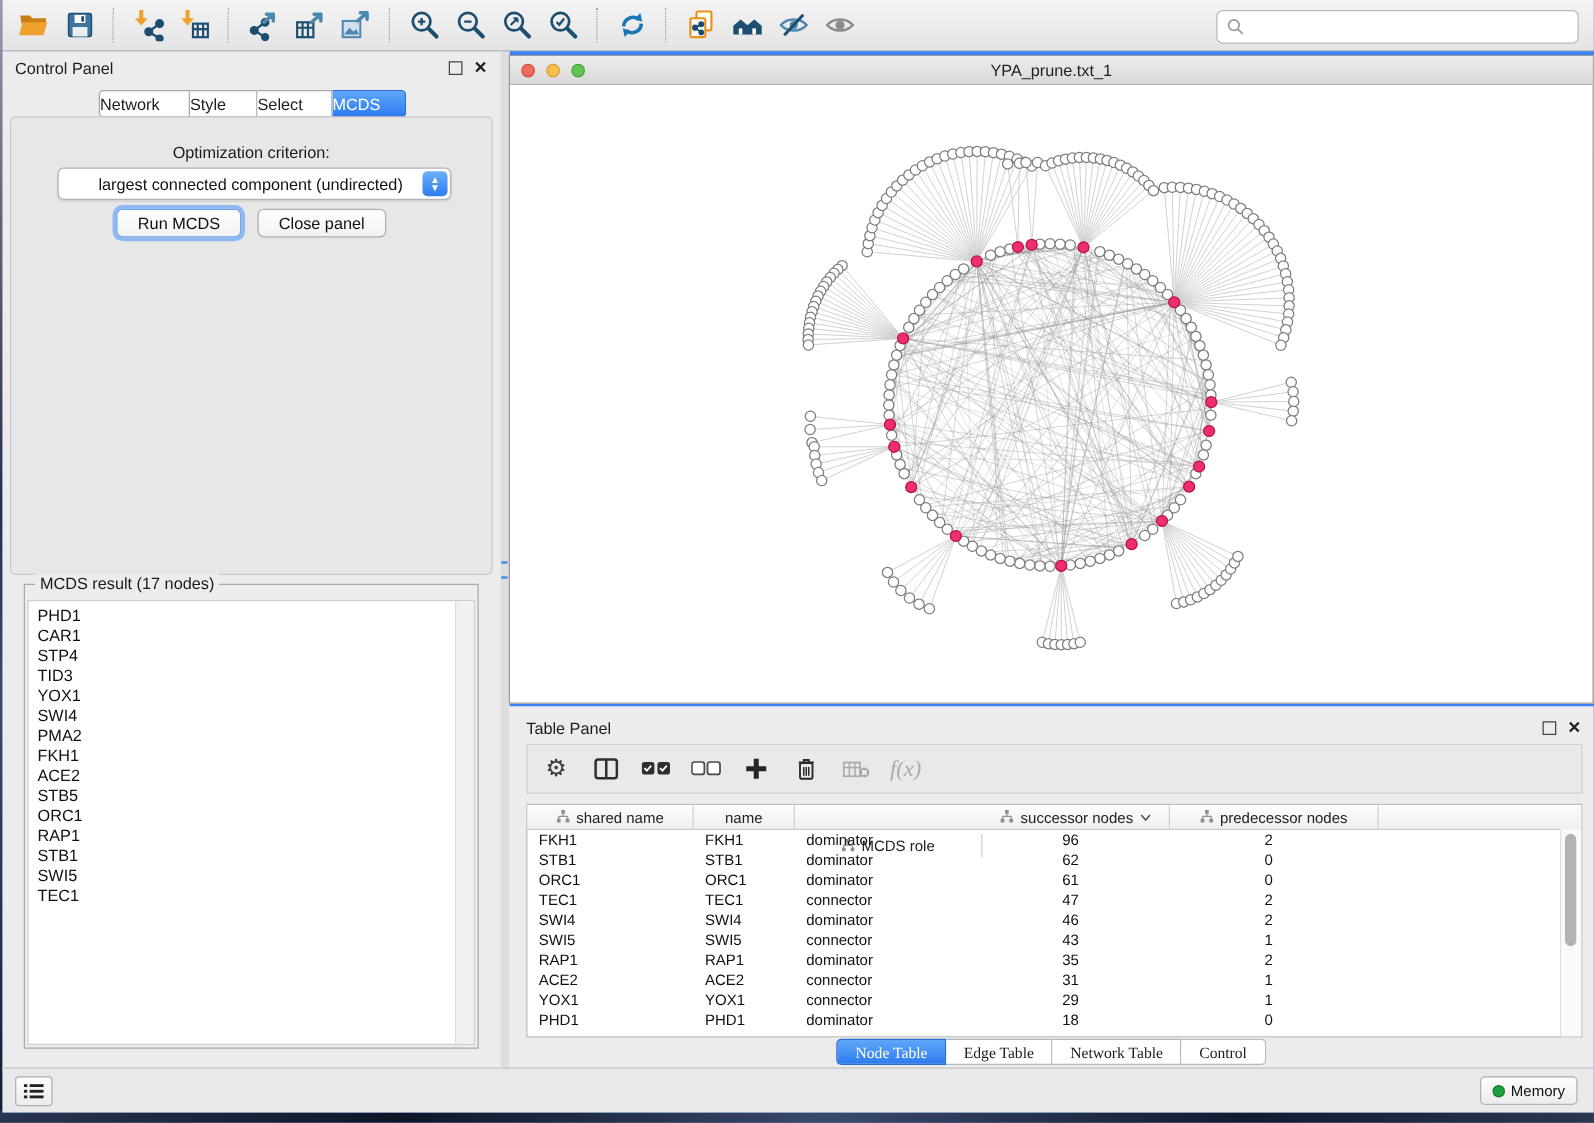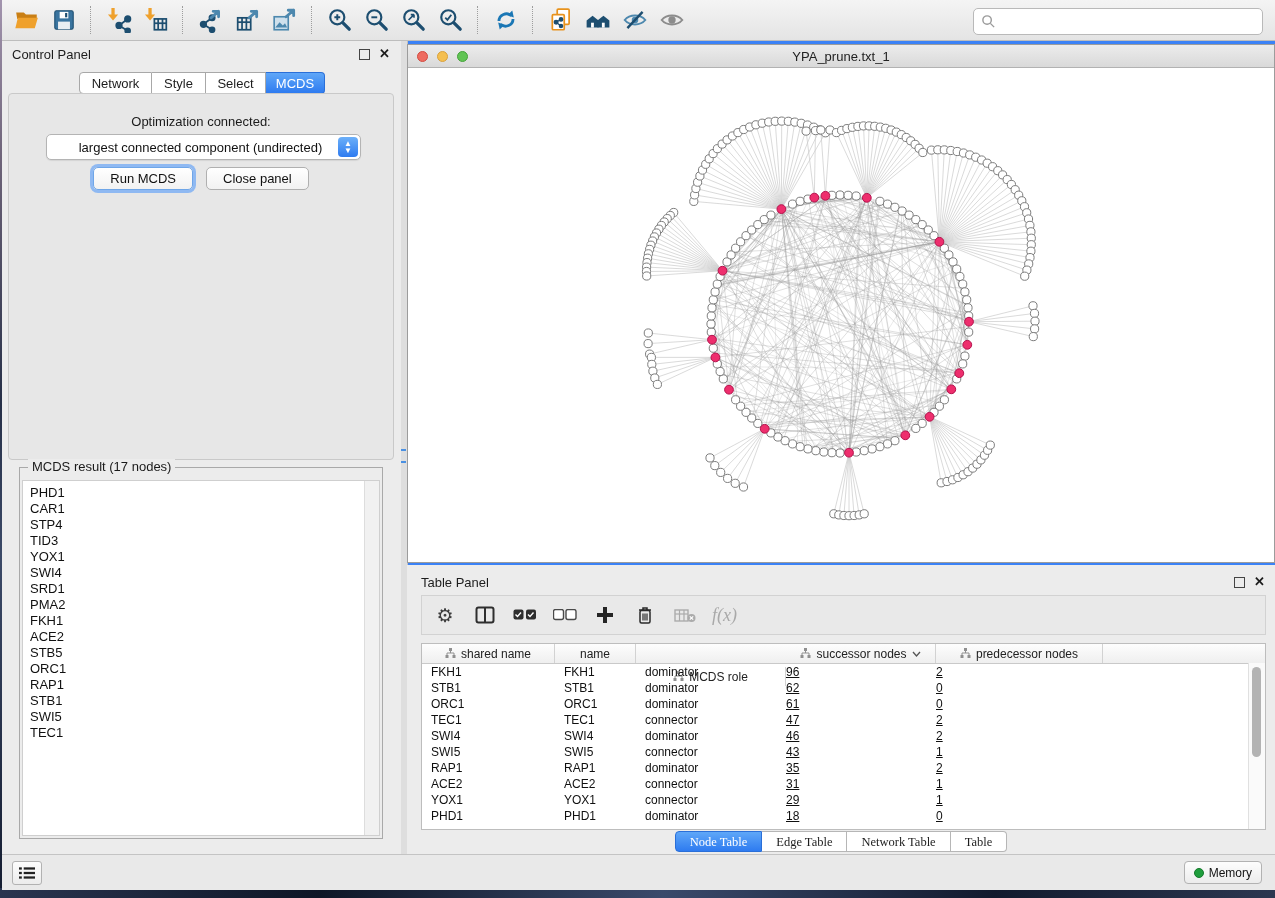--- a/index.html
+++ b/index.html
@@ -25,21 +25,21 @@
 
   
   .cpanel{position:absolute;left:0;top:41px;width:399px;bottom:35px;background:#ececec;border-right:1px solid #c6c6c6;}
   .panelhead{position:absolute;left:0;top:0;width:100%;height:26px;}
   .panelhead .ptitle{position:absolute;left:10px;top:6px;font-size:13px;color:#1d1d1d;}
   .sq{display:inline-block;width:9px;height:9px;border:1.5px solid #444;background:transparent;}
   .pclose{font-size:13px;font-weight:bold;color:#1c1c1c;line-height:11px;}
   .phicon{position:absolute;top:7px;background:none;border:none;padding:0;cursor:default;}
 
   .ctabs{position:absolute;left:77px;top:31px;height:22px;display:flex;}
-  .ctab{height:22px;line-height:22px;text-align:center;font-size:13px;color:#1d1d1d;background:#fff;
+  .ctab{height:22px;line-height:22px;text-align:left;font-size:13px;color:#1d1d1d;background:#fff;
         border:1px solid #a8a8a8;border-left:none;box-sizing:border-box;}
   .ctab:first-child{border-left:1px solid #a8a8a8;border-radius:4px 0 0 4px;}
   .ctab:last-child{border-radius:0 4px 4px 0;}
   .ctab.active{background:linear-gradient(#5fa7f8,#2e7bf0);color:#fff;border-color:#2a6fd8;}
 
   .cinner{position:absolute;left:6px;top:52px;width:384px;height:365px;background:#e7e7e7;
         border:1px solid #c9c9c9;border-radius:4px;}
   .optlabel{position:absolute;left:0;top:20px;width:100%;text-align:center;font-size:13px;color:#1a1a1a;}
   .dropdown{position:absolute;left:37px;top:40px;width:313px;height:24px;background:#fff;border:1px solid #b4b4b4;
         border-radius:5px;display:flex;align-items:center;box-shadow:0 1px 1px rgba(0,0,0,.08);}
@@ -82,21 +82,21 @@
   .titn{width:26px;height:26px;display:flex;align-items:center;justify-content:center;background:none;border:none;padding:0;}
   .fx{font-family:"Liberation Serif","DejaVu Serif",serif;font-style:italic;font-size:18px;color:#a9a9a9;}
   .gear{font-size:19px;color:#3c3c3c;line-height:19px;}
   .tablewrap{position:absolute;left:14px;top:78px;right:9px;height:187px;background:#fff;border:1px solid #bdbdbd;box-sizing:border-box;}
   .thead{position:absolute;left:0;top:0;right:0;height:19px;background:linear-gradient(#fdfdfd,#efefef);
        border-bottom:1px solid #c9c9c9;display:flex;justify-content:space-between;}
   .thcell{display:flex;align-items:center;justify-content:center;gap:5px;font-size:12px;color:#222;
        border-right:1px solid #d2d2d2;box-sizing:border-box;height:100%;}
   .trow{display:flex;height:16px;align-items:center;font-size:12px;color:#101010;}
   .tcell{box-sizing:border-box;padding-left:9px;overflow:hidden;white-space:nowrap;}
-  .tcell.num{text-align:left;padding-right:9px;padding-left:0;text-decoration:underline;}
+  .tcell.num{text-align:center;padding-right:9px;padding-left:0;}
   .tbody{position:absolute;left:0;top:20px;right:16px;bottom:0;}
   .tlane{position:absolute;right:0;top:19px;bottom:0;width:16px;background:#fafafa;border-left:1px solid #e0e0e0;}
   .tthumb{position:absolute;left:3px;top:4px;width:9px;height:90px;background:#b3b3b3;border-radius:5px;}
   .ttabs{position:absolute;left:0;bottom:3px;width:100%;display:flex;justify-content:center;font-family:Liberation Serif, serif;}
   .ttab{height:21px;line-height:21px;font-size:12.5px;color:#1d1d1d;background:#fff;border:1px solid #b6b6b6;
        border-left:none;padding:0 14px;box-sizing:border-box;}
   .ttab:first-child{border-left:1px solid #b6b6b6;border-radius:4px 0 0 4px;}
   .ttab:last-child{border-radius:0 4px 4px 0;}
   .ttab.active{background:linear-gradient(#5fa7f8,#2e7bf0);color:#fff;border-color:#2a6fd8;}
 
@@ -273,21 +273,21 @@
       <button class="phicon" style="left:357px"><span class="sq"></span></button>
       <button class="phicon pclose" style="left:377px">✕</button>
     </div>
     <div class="ctabs" id="ctabs">
         <div class="ctab" style="width: 73px;">Network</div>
         <div class="ctab" style="width: 54px;">Style</div>
         <div class="ctab" style="width: 60px;">Select</div>
         <div class="ctab active" style="width: 59px;">MCDS</div>
       </div>
     <div class="cinner">
-      <div class="optlabel">Optimization connected:</div>
+      <div class="optlabel">Optimization criterion:</div>
       <div class="dropdown">
         <span class="dval">largest connected component (undirected)</span>
         <span class="stepper">
             <span>▲</span>
             <span>▼</span>
           </span>
       </div>
       <div class="btnrow">
         <button class="macbtn focusring">Run MCDS</button>
         <button class="macbtn">Close panel</button>
@@ -296,21 +296,20 @@
     <div class="fieldset">
       <span class="legend">MCDS result (17 nodes)</span>
       <div class="mcdslist">
         <div class="items" id="mcdsitems">
             <div class="mcdsitem">PHD1</div>
             <div class="mcdsitem">CAR1</div>
             <div class="mcdsitem">STP4</div>
             <div class="mcdsitem">TID3</div>
             <div class="mcdsitem">YOX1</div>
             <div class="mcdsitem">SWI4</div>
-            <div class="mcdsitem">SRD1</div>
             <div class="mcdsitem">PMA2</div>
             <div class="mcdsitem">FKH1</div>
             <div class="mcdsitem">ACE2</div>
             <div class="mcdsitem">STB5</div>
             <div class="mcdsitem">ORC1</div>
             <div class="mcdsitem">RAP1</div>
             <div class="mcdsitem">STB1</div>
             <div class="mcdsitem">SWI5</div>
             <div class="mcdsitem">TEC1</div>
           </div>
@@ -1173,21 +1172,21 @@
         </div>
       <div class="tlane">
         <div class="tthumb"></div>
       </div>
     </div>
 
     <div class="ttabs" id="ttabs">
         <div class="ttab active">Node Table</div>
         <div class="ttab">Edge Table</div>
         <div class="ttab">Network Table</div>
-        <div class="ttab">Table</div>
+        <div class="ttab">Control</div>
       </div>
   </div>
 
   <div class="statusbar">
     <button class="listbtn">
       <svg width="17" height="14" viewBox="0 0 17 14">
         <rect x="0" y="1" width="3" height="2.4" fill="#222"></rect>
           <rect x="5" y="1" width="12" height="2.4" fill="#222"></rect>
         <rect x="0" y="5.8" width="3" height="2.4" fill="#222"></rect>
           <rect x="5" y="5.8" width="12" height="2.4" fill="#222"></rect>

